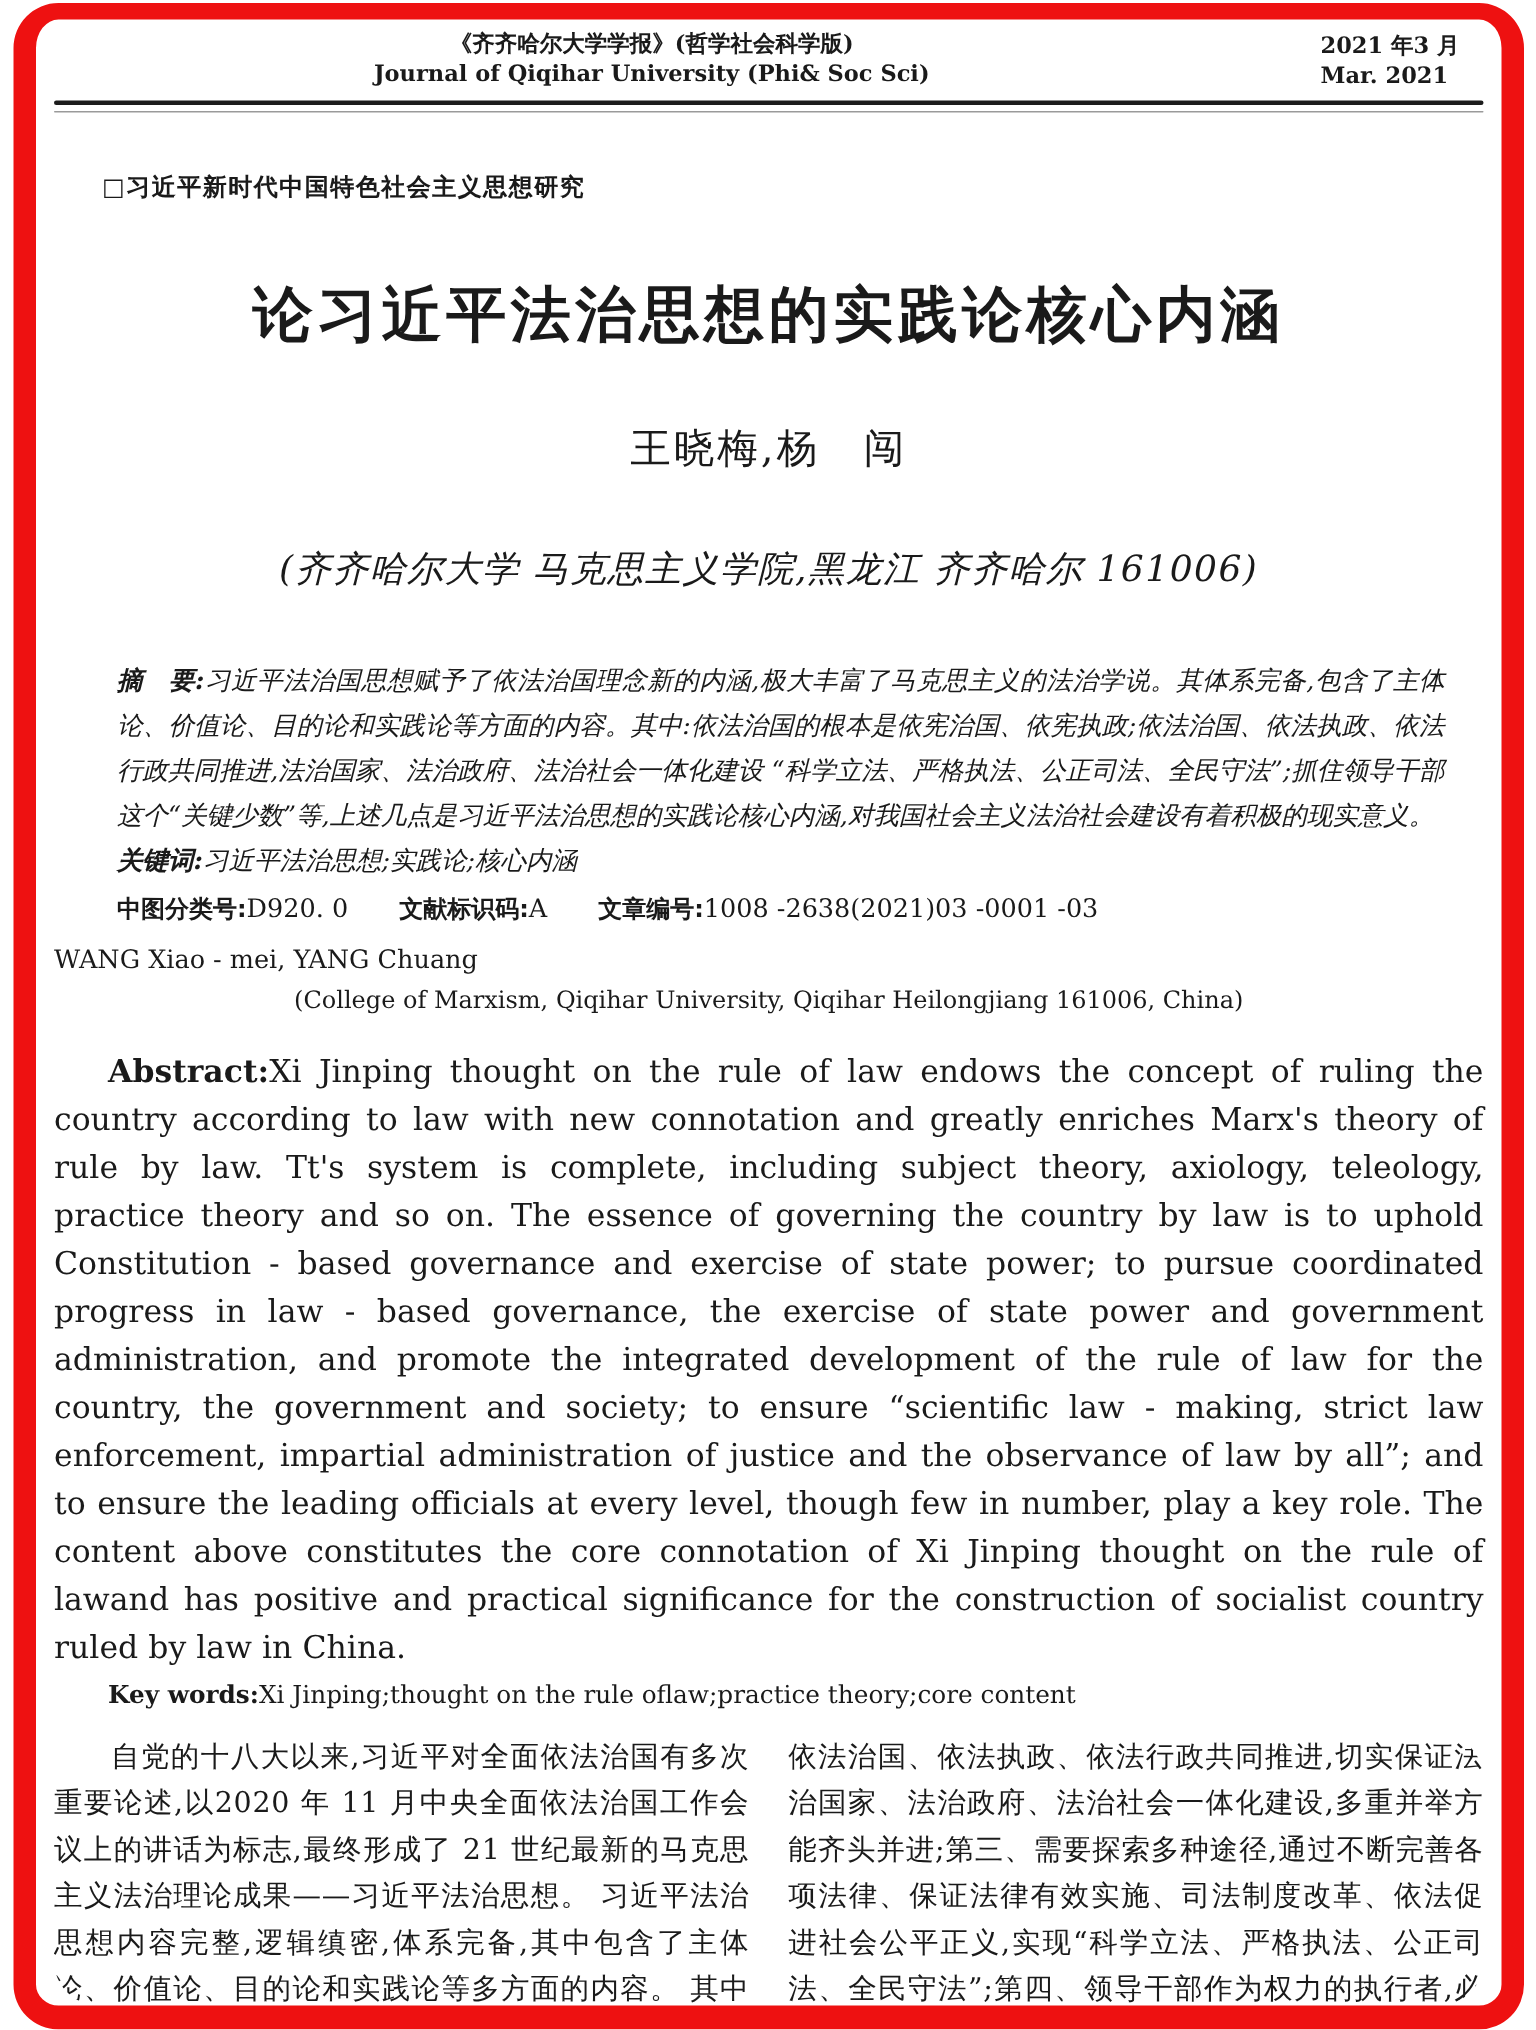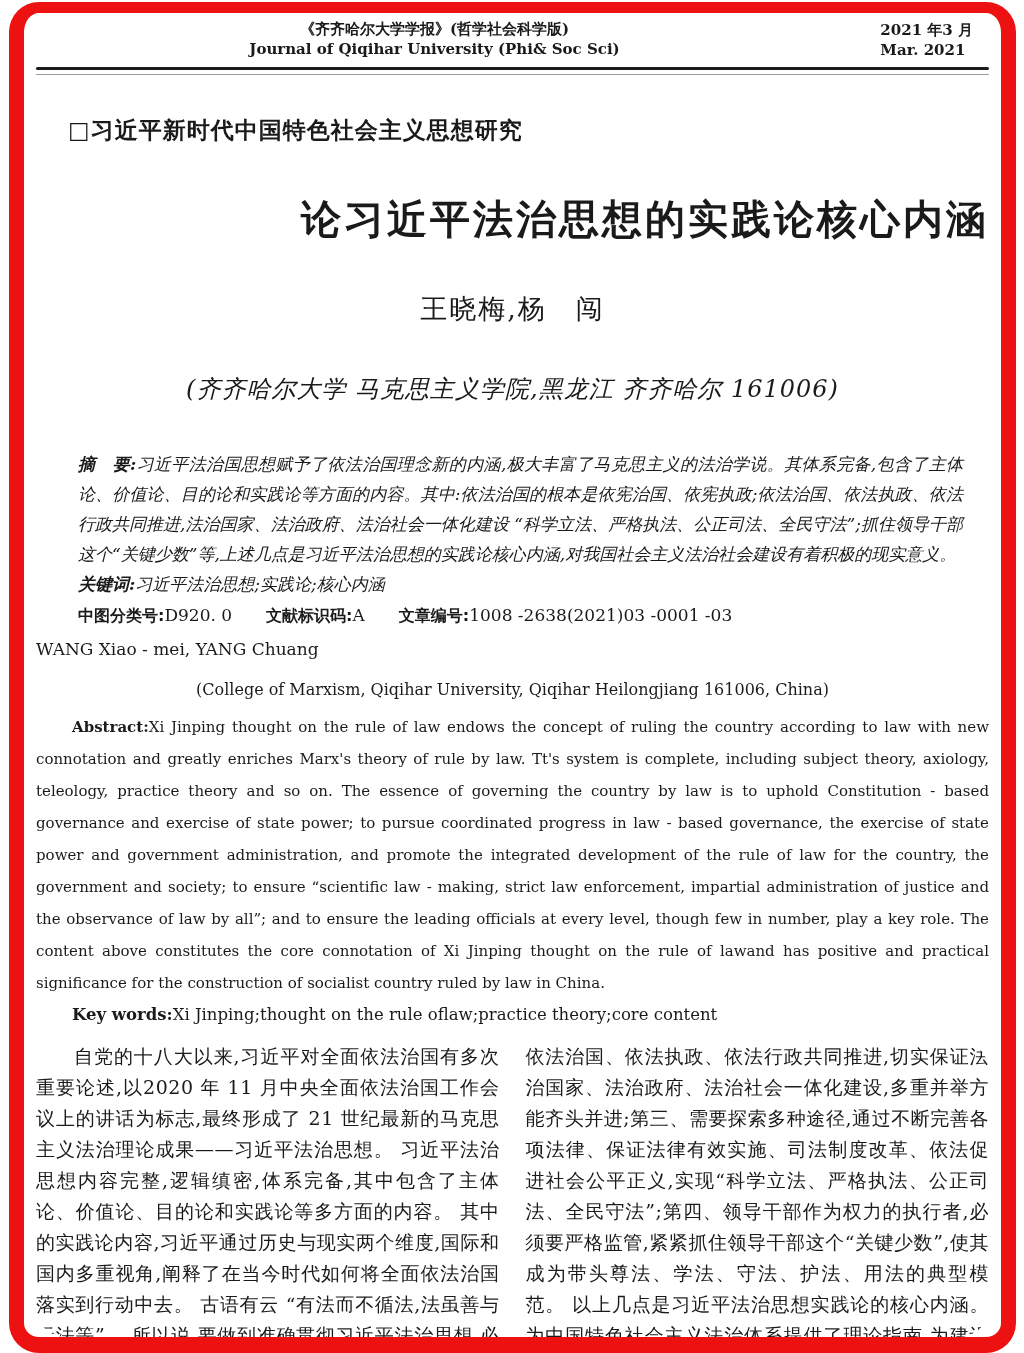--- a/index.html
+++ b/index.html
@@ -20,39 +20,39 @@
     display:flex; flex-direction:column;
   }
   
   .hdr { position:relative; height:44px; font-weight:bold; }
   .hdr-center { position:absolute; left:0; right:0; text-align:center; transform:translateX(-78px); }
   .hdr-center div { font-size:15px; line-height:20px; }
   .hdr-date { position:absolute; right:16px; top:1px; font-size:15px; line-height:20px; }
   .rule-thick { height:3px; background:#1c1c1c; margin-top:4px; }
   .rule-thin  { height:1px; background:#9a9a9a; margin-top:4px; }
   
-  .series { margin:40px 0 0 32px; font-size:23px; font-weight:bold; letter-spacing:1px;
+  .series { margin:40px 0 0 32px; font-size:16px; font-weight:bold; letter-spacing:1px;
             font-family:"DejaVu Sans","Liberation Sans",sans-serif; }
-  .title  { margin-top:46px; text-align:right; font-size:40px; font-weight:bold; letter-spacing:3px;
+  .title  { margin-top:46px; text-align:center; font-size:40px; font-weight:bold; letter-spacing:3px;
             font-family:"DejaVu Sans","Liberation Sans",sans-serif; }
   .authors { margin-top:44px; text-align:center; font-size:27px; letter-spacing:2px; }
   .affil   { margin-top:46px; text-align:center; font-size:24px; font-style:italic; letter-spacing:1px; }
   
   .abs-cn { margin:44px 26px 0 42px; font-size:17px; line-height:30px; text-align:justify; }
   .abs-cn .it { font-style:italic; }
   .abs-cn b { font-style:italic; }
   .meta-line { margin:2px 26px 0 42px; font-size:17px; line-height:29px; }
   .meta-line b { font-family:"DejaVu Sans","Liberation Sans",sans-serif; font-size:16px; }
   .meta-gap { display:inline-block; width:34px; }
   .doi-line { margin:2px 26px 0 42px; font-size:17px; line-height:29px; font-weight:600; }
   
   .en-title { margin-top:12px; text-align:center; font-size:23px; font-weight:bold; }
   .en-auth  { margin-top:9px;  text-align:left; font-size:17px; }
-  .en-affil { margin-top:21px;  text-align:center; font-size:16px; }
-  .abs-en { margin-top:12px; font-size:15px; line-height:32px; text-align:justify; text-indent:36px; }
+  .en-affil { margin-top:7px;  text-align:center; font-size:16px; }
+  .abs-en { margin-top:22px; font-size:21px; line-height:32px; text-align:justify; text-indent:36px; }
   .kw-en  { margin-top:0; font-size:16.5px; line-height:32px; text-indent:36px; }
   
   .columns { flex:1; min-height:0; overflow:hidden; display:flex; gap:26px; margin-top:10px; }
   .col { flex:1; font-size:19px; line-height:31px; text-align:justify; letter-spacing:0.5px; }
   .col.indent { text-indent:2em; }
 </style>
 </head>
 <body>
 
 <div class="frame"></div>

